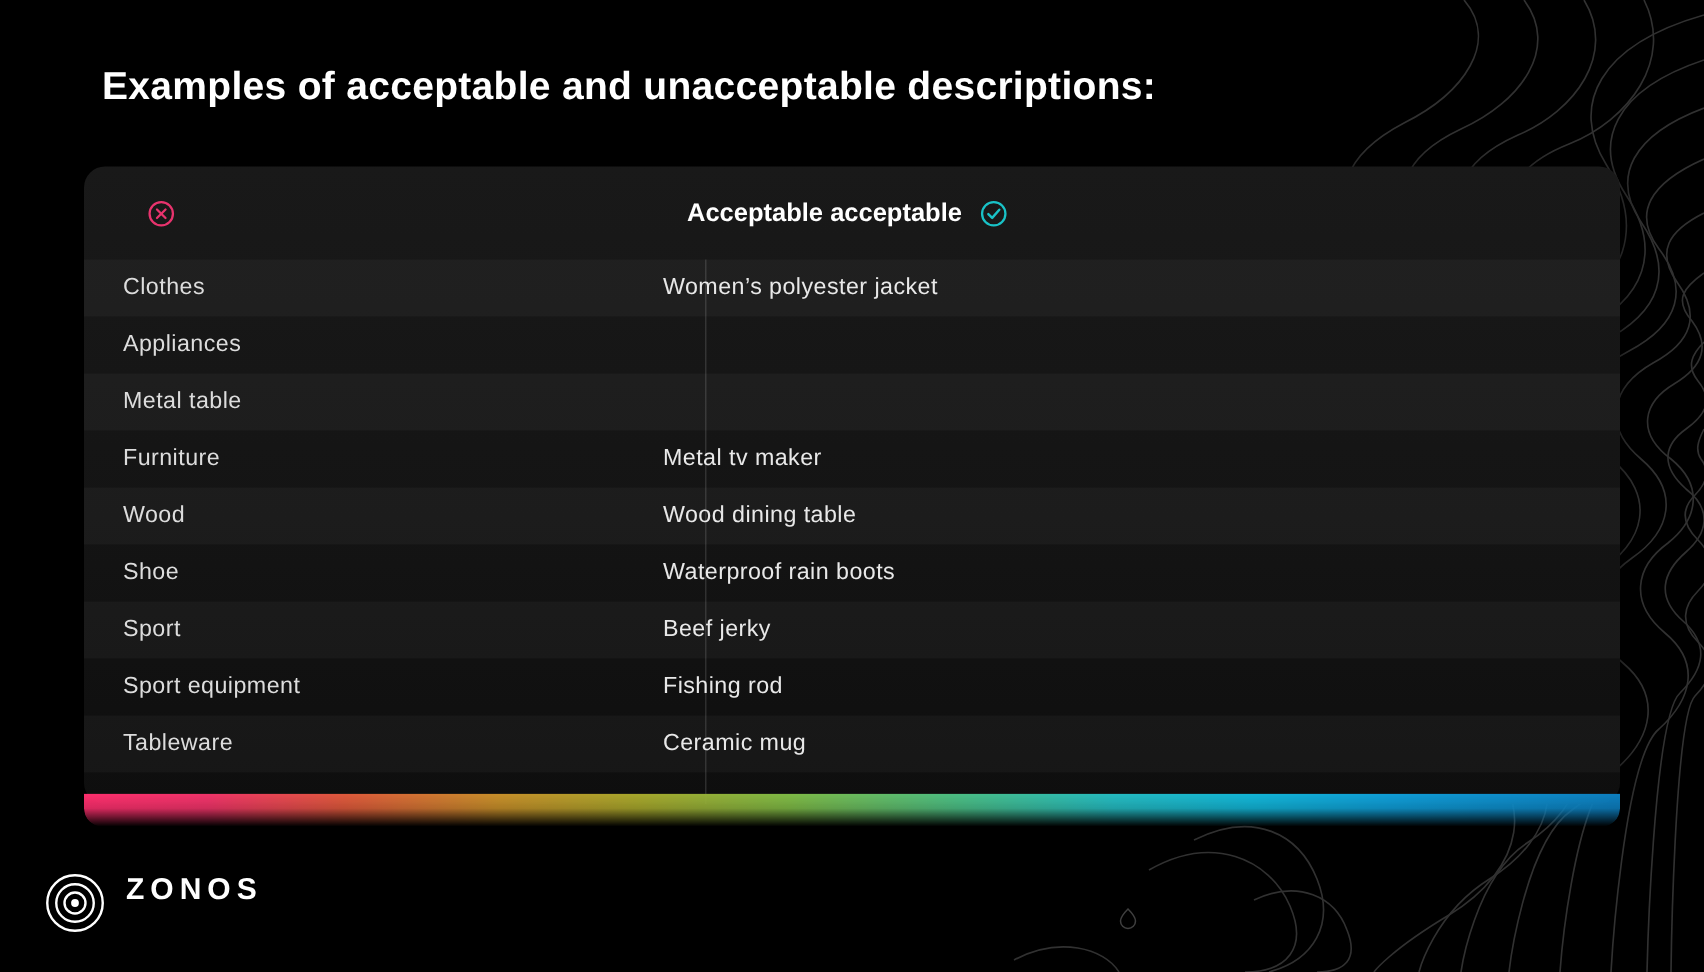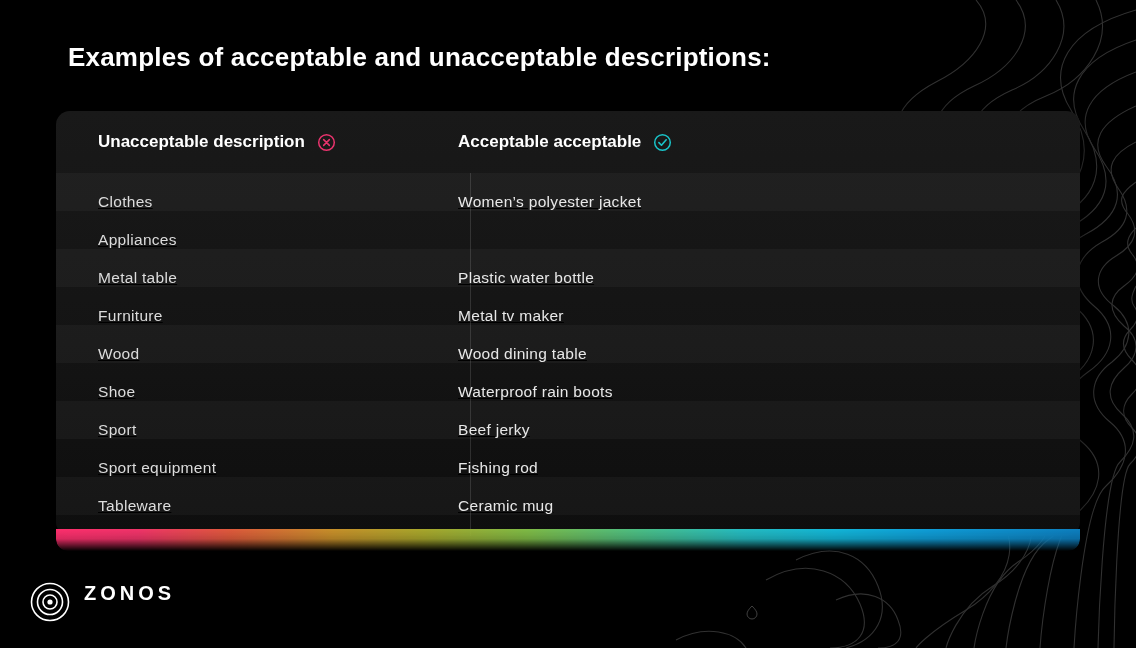--- a/index.html
+++ b/index.html
@@ -82,24 +82,23 @@
     gap: 12px;
     font-size: 17px;
     font-weight: bold;
     color: #ffffff;
   }
   .hdr-cell.c1 { width: 360px; }
   .hdr-cell.c2 { width: 540px; }
   .rows { display: block; }
   .row {
     display: flex;
-    align-items: flex-end;
+    align-items: center;
     height: 38px;
-    padding-left: 42px;
-    text-decoration: underline;
+    padding-left: 26px;
   }
   .row.alt { background: rgba(255,255,255,0.035); }
   .cell {
     font-size: 15.5px;
     color: #dcdcdc;
     letter-spacing: .3px;
   }
   .cell.c1 { width: 360px; }
   .cell.c2 { width: 540px; color: #e8e8e8; }
   
@@ -162,21 +161,20 @@
       <path d="M60,640 C90,624 120,632 130,648"></path>
     </g>
   </svg>
 
   <div class="title">Examples of acceptable and unacceptable descriptions:</div>
 
   <div class="card-wrap">
     <div class="card">
       <div class="hdr">
         <div class="hdr-cell c1">
-          <span>Unacceptable description</span>
           <span class="icon">
             <svg viewBox="0 0 20 20" width="19" height="19">
               <circle cx="10" cy="10" r="8.2" fill="none" stroke="#e8336d" stroke-width="1.6"></circle>
               <path d="M7 7 L13 13 M13 7 L7 13" stroke="#e8336d" stroke-width="1.6" stroke-linecap="round"></path>
             </svg>
           </span>
         </div>
         <div class="hdr-cell c2">
           <span>Acceptable acceptable</span>
           <span class="icon">
@@ -193,21 +191,20 @@
       <div class="rows">
         <div class="row alt">
           <div class="cell c1">Clothes</div>
           <div class="cell c2">Women’s polyester jacket</div>
         </div>
         <div class="row">
           <div class="cell c1">Appliances</div>
         </div>
         <div class="row alt">
           <div class="cell c1">Metal table</div>
-          <div class="cell c2">Plastic water bottle</div>
         </div>
         <div class="row">
           <div class="cell c1">Furniture</div>
           <div class="cell c2">Metal tv maker</div>
         </div>
         <div class="row alt">
           <div class="cell c1">Wood</div>
           <div class="cell c2">Wood dining table</div>
         </div>
         <div class="row">

